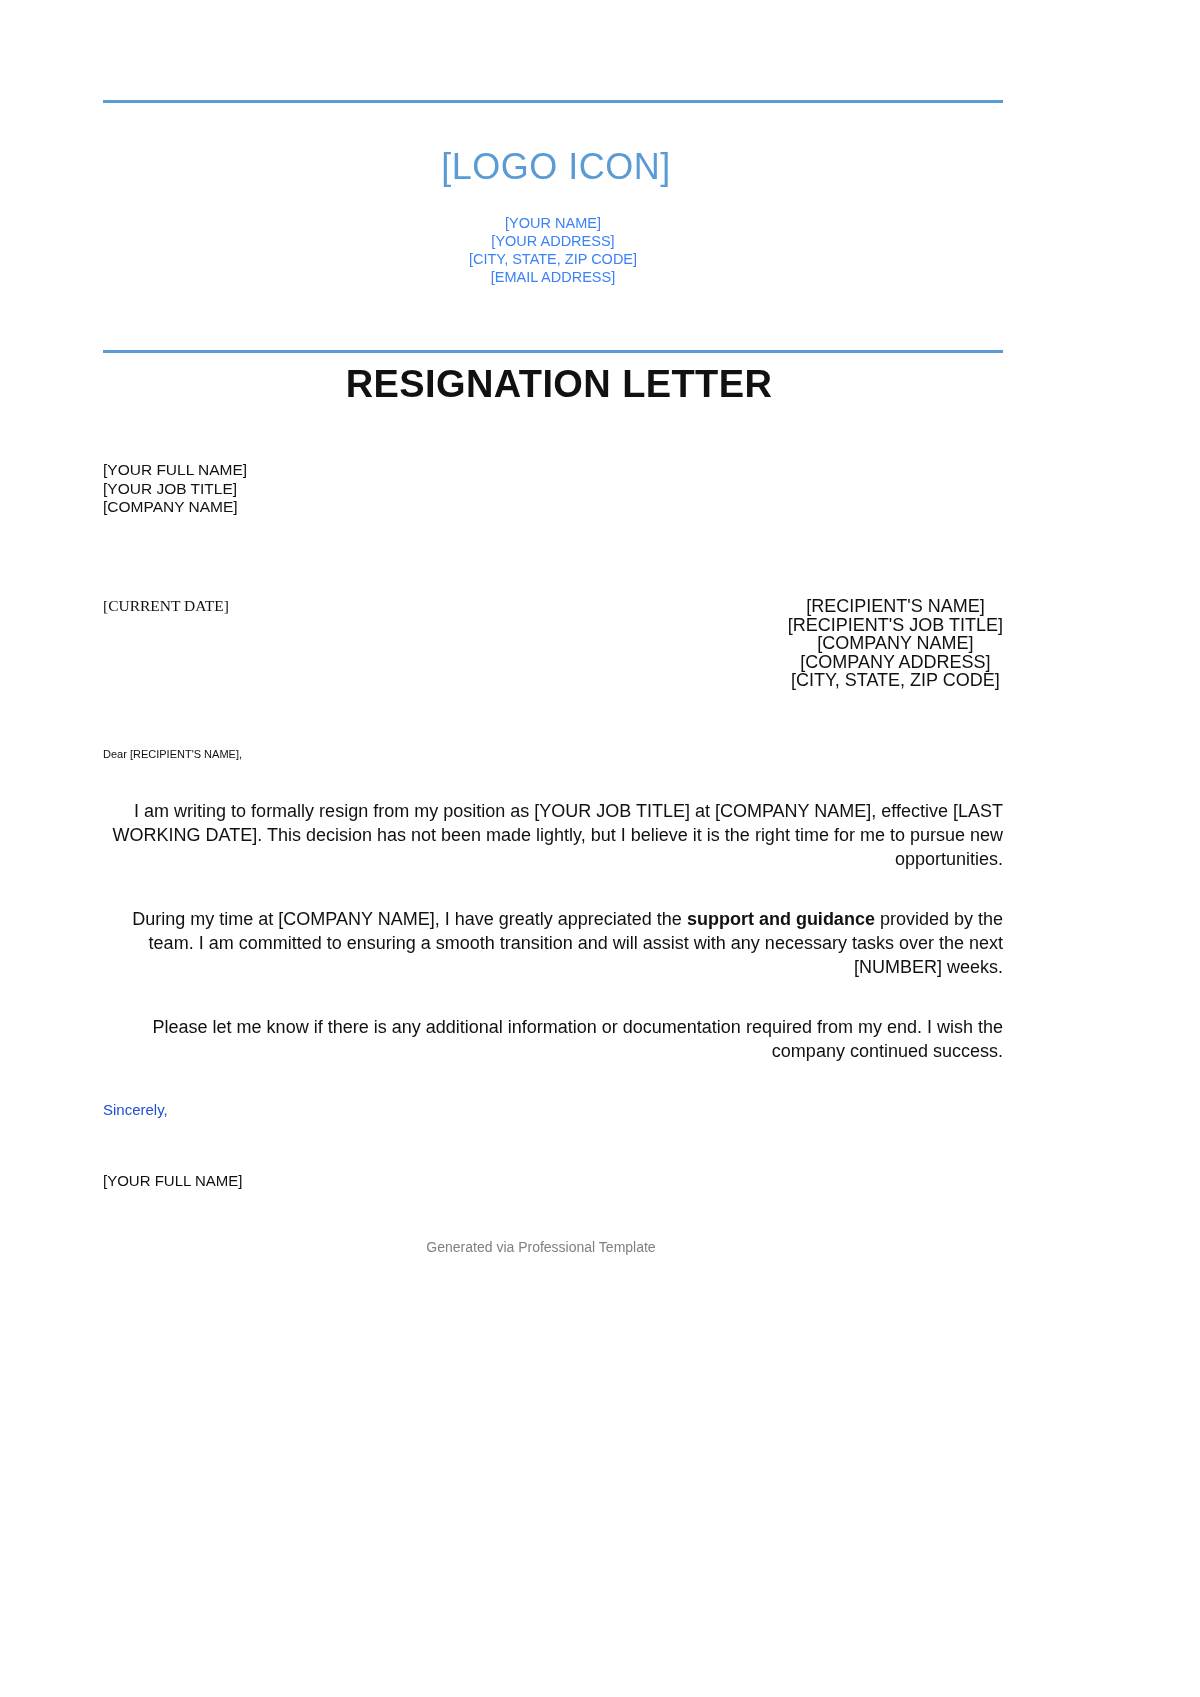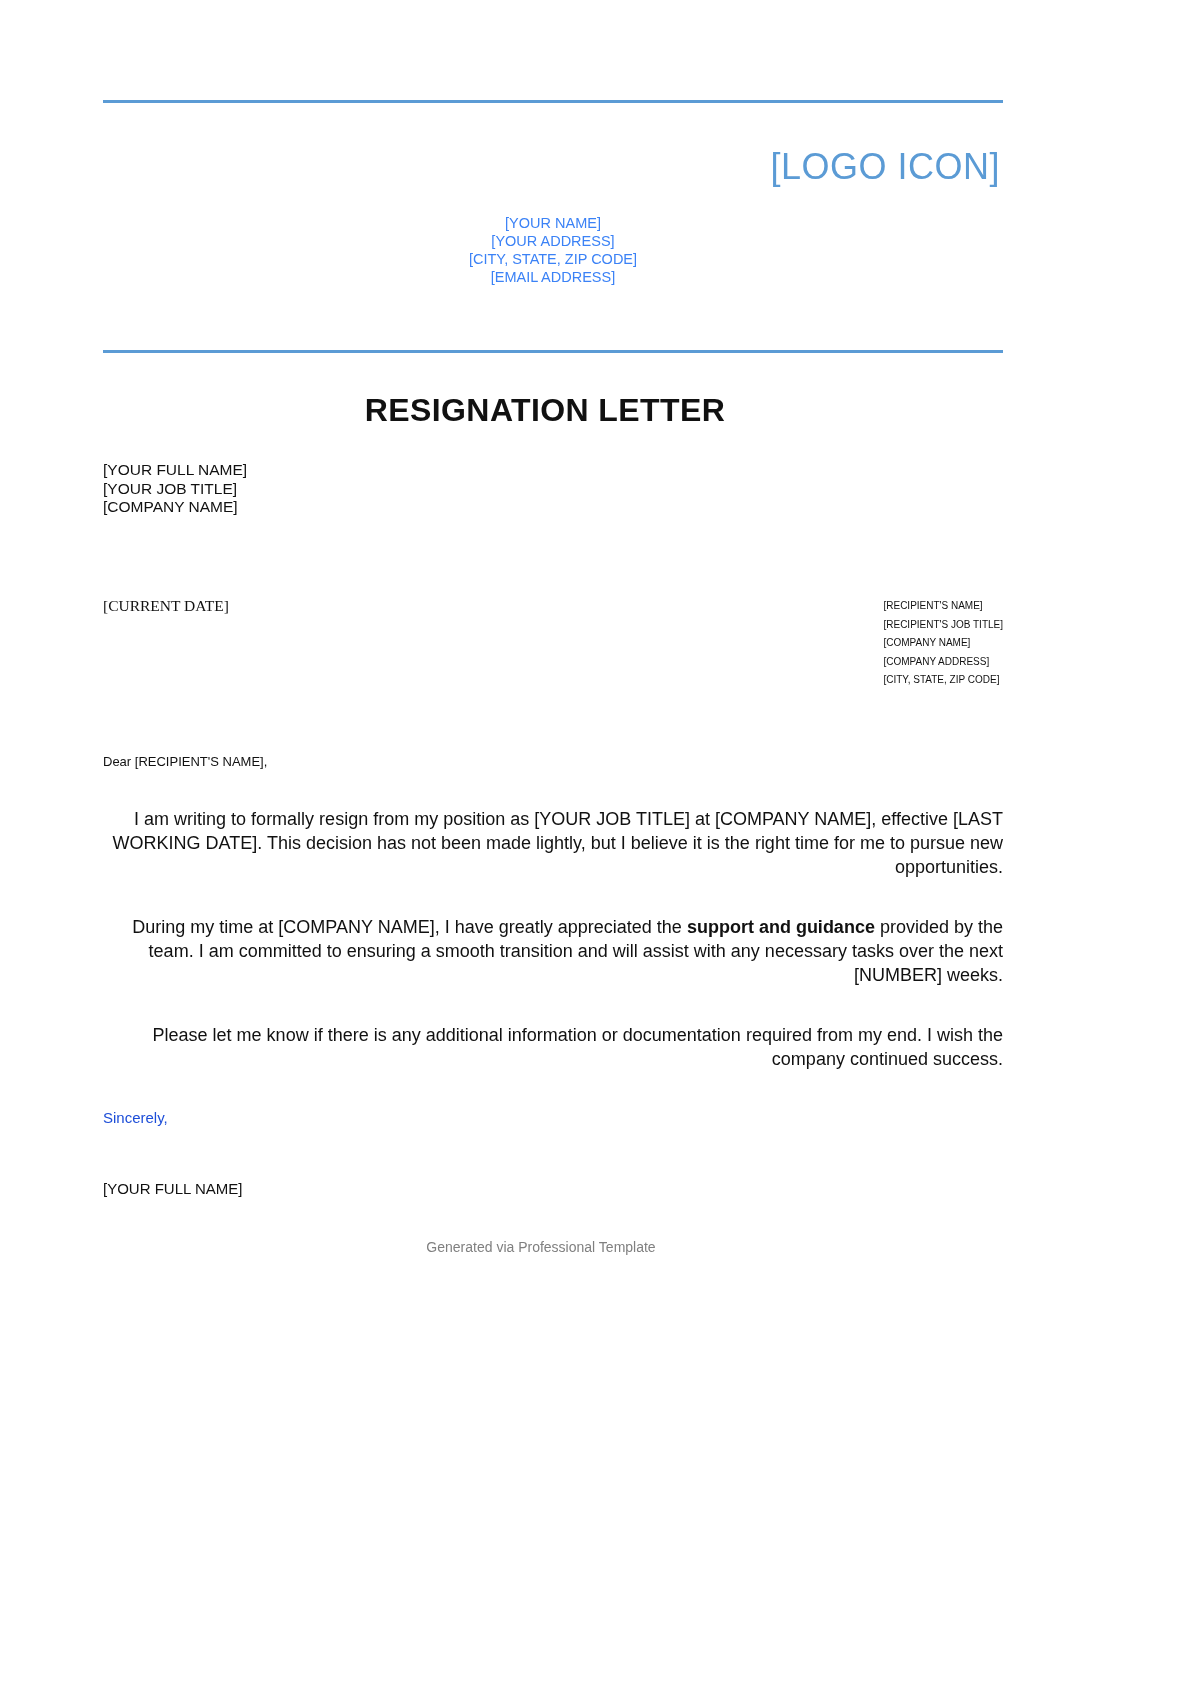--- a/index.html
+++ b/index.html
@@ -38,24 +38,24 @@
     position: absolute;
     left: 103px;
     top: 350px;
     width: 900px;
     height: 3px;
     background: #5b9bd5;
   }
 
   .logo {
     position: absolute;
-    left: 100px;
+    left: 106px;
     top: 147px;
     width: 900px;
-    text-align: right;
+    text-align: center;
     font-size: 36px;
     font-weight: 400;
     color: #5b9bd5;
     letter-spacing: 0.5px;
     line-height: 1.1;
   }
 
   .sender-contact {
     position: absolute;
     left: 103px;
@@ -64,29 +64,28 @@
     text-align: center;
     font-size: 14.5px;
     color: #3b82f6;
     line-height: 1.25;
   }
   .sender-contact div { white-space: nowrap; }
 
   
   .doc-title {
     position: absolute;
-    left: 95px;
+    left: 109px;
     top: 363px;
     width: 900px;
     text-align: center;
-    font-size: 32px;
+    font-size: 38px;
     font-weight: bold;
     color: #111111;
     letter-spacing: 0.4px;
-    margin-top: 29px;
   }
 
   
   .sender-block {
     position: absolute;
     left: 103px;
     top: 461px;
     width: 520px;
     font-size: 15.5px;
     line-height: 18.5px;
@@ -105,39 +104,39 @@
     align-items: flex-start;
   }
   .date-col {
     font-size: 15.5px;
     line-height: 18.5px;
     color: #111111;
     white-space: nowrap;
     font-family: Liberation Serif, serif;
   }
   .recipient-col {
-    font-size: 10px;
+    font-size: 18px;
     line-height: 18.5px;
     color: #111111;
-    text-align: left;
+    text-align: center;
     white-space: nowrap;
   }
 
   
   .body-area {
     position: absolute;
     left: 103px;
     top: 739px;
     width: 900px;
   }
   .salutation {
-    font-size: 13px;
+    font-size: 11px;
     line-height: 22px;
     color: #111111;
-    margin: 12px 0 34px 0;
+    margin: 4px 0 34px 0;
   }
   .para {
     font-size: 18px;
     line-height: 24px;
     color: #111111;
     margin: 0 0 36px 0;
     text-align: right;
   }
   .para b { font-weight: bold; }
   .closing {

